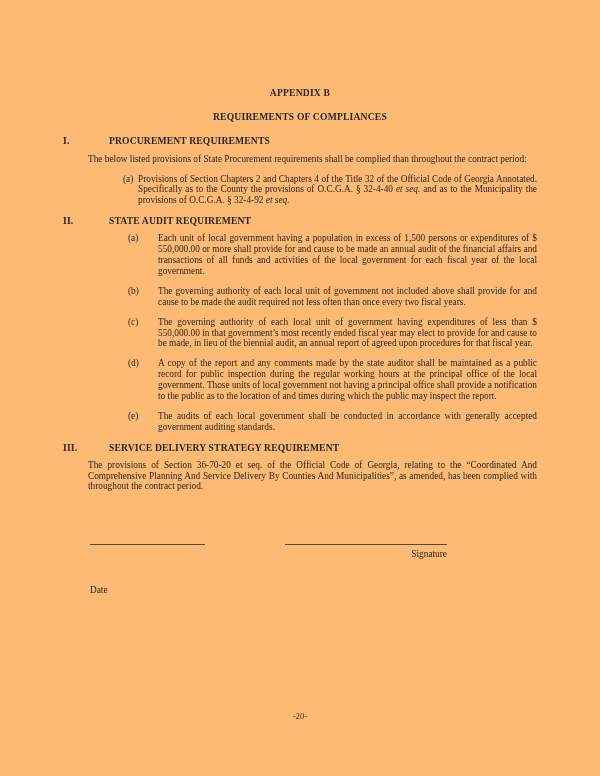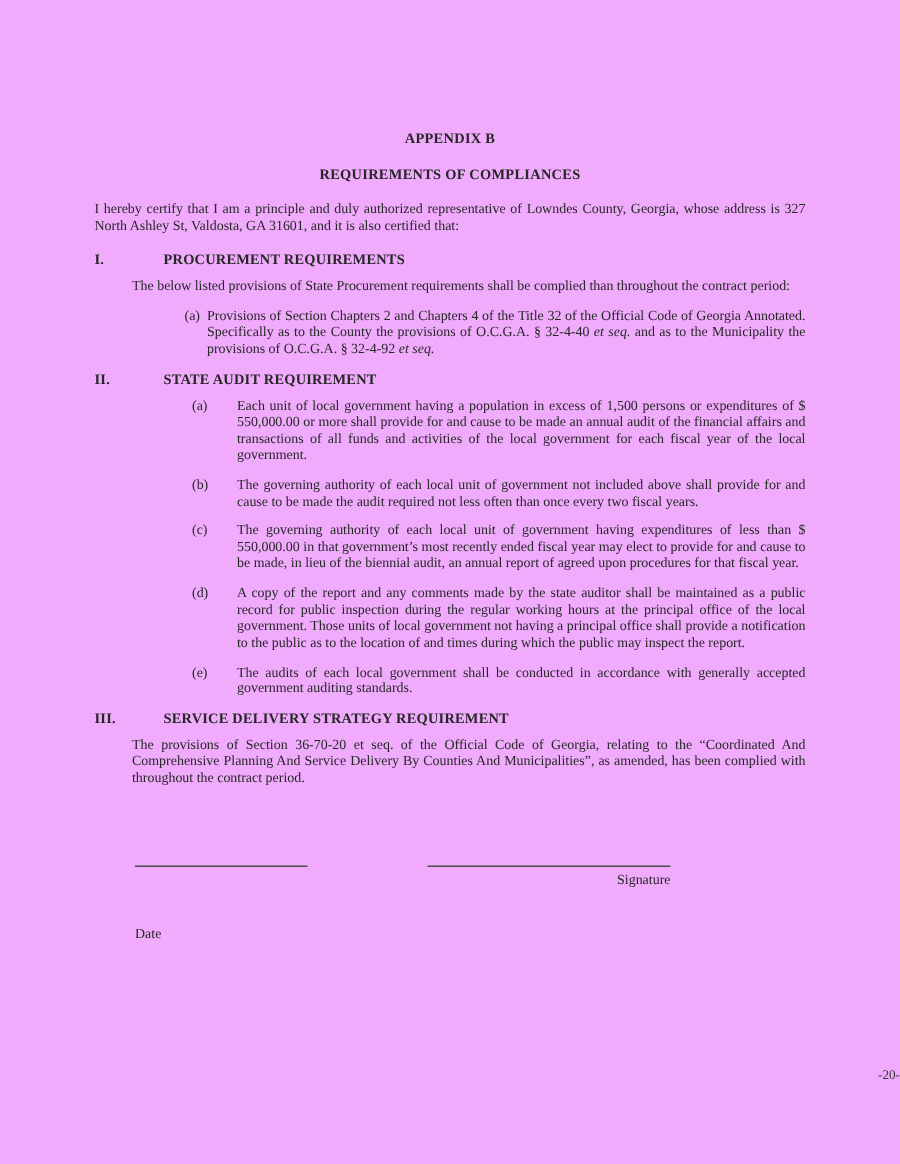--- a/index.html
+++ b/index.html
@@ -1,20 +1,20 @@
 <!DOCTYPE html>
 <html><head>
 <meta charset="utf-8">
 <style>
   html, body { margin: 0; padding: 0; background: #ffffff; }
   .page {
     position: relative;
     width: 600px;
     height: 776px;
-    background: #f0abfc;
+    background: #fdba74;
     font-family: "Liberation Serif", serif;
     color: #272727;
     font-size: 9.3px;
     line-height: 1.17;
     overflow: hidden;
   }
   .content { padding: 87px 63px 0 63px; }
   .title {
     text-align: center;
     font-weight: bold;
@@ -56,35 +56,34 @@
     border-top: 1px solid #4a4a4a;
     height: 0;
     margin-bottom: 4px;
   }
   .sig-label-left { text-align: left; margin-top: 40px; }
   .footer {
     position: absolute;
     left: 0;
     right: 0;
     top: 711px;
-    text-align: right;
+    text-align: center;
     font-size: 8.8px;
     color: #3a3a3a;
   }
 </style>
 </head>
 <body>
 
 <div class="page">
   <div class="content">
 
     <div class="title">APPENDIX B</div>
     <div class="title">REQUIREMENTS OF COMPLIANCES</div>
 
-    <p class="para">I hereby certify that I am a principle and duly authorized representative of Lowndes County, Georgia, whose address is 327 North Ashley St, Valdosta, GA  31601, and it is also certified that:</p>
 
     <div class="sec-head">
       <span class="numeral">I.</span>
       <span class="sec-title">PROCUREMENT REQUIREMENTS</span>
     </div>
     <p class="para ind1">The below listed provisions of State Procurement requirements shall be complied than throughout the contract period:</p>
     <div class="item item-l1">
       <span class="marker">(a)</span>
       <span class="item-text"><span>Provisions of Section Chapters 2 and Chapters 4 of the Title 32 of the Official Code of Georgia Annotated.  Specifically as to the County the provisions of O.C.G.A. § 32-4-40 </span><i>et seq.</i><span> and as to the Municipality the provisions of O.C.G.A. § 32-4-92 </span><i>et seq.</i></span>
     </div>

